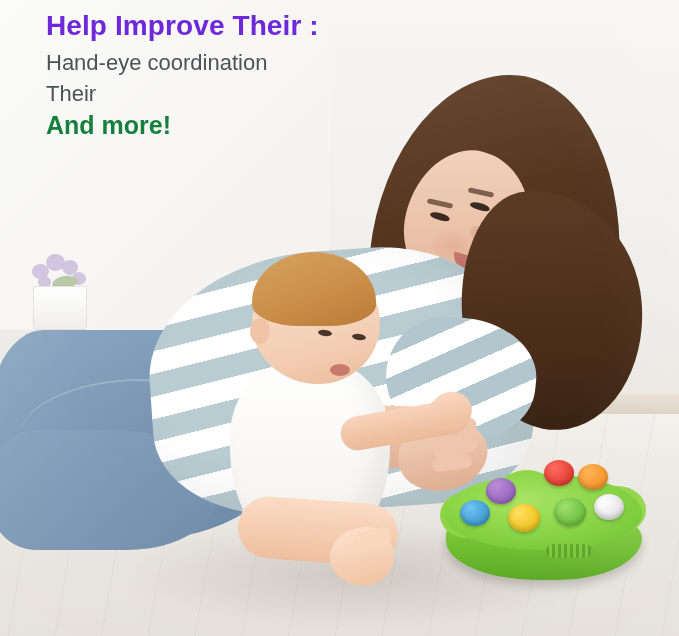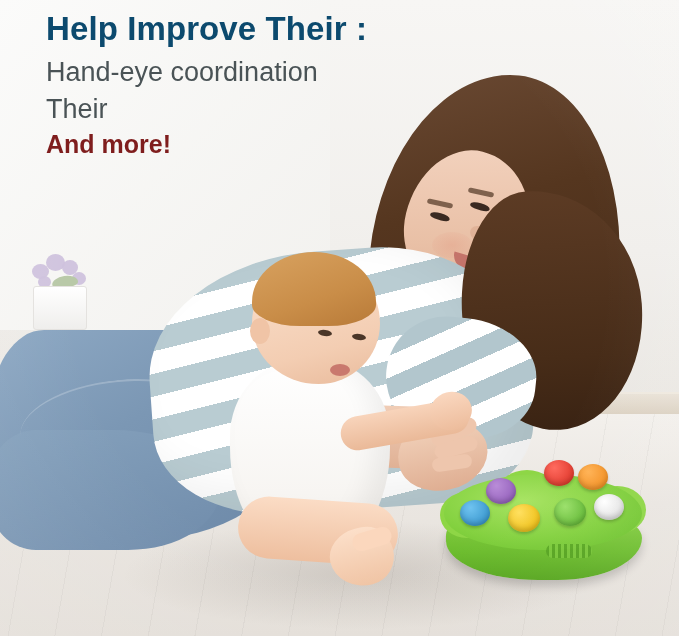--- a/index.html
+++ b/index.html
@@ -273,30 +273,30 @@
     position:absolute;left:0;top:0;width:679px;height:636px;
     pointer-events:none;
     background:radial-gradient(ellipse at 50% 45%,rgba(255,255,255,0) 55%,rgba(255,255,255,0.10) 100%);
   }
 
   
   .overlay{
     position:absolute;left:0;top:0;width:360px;padding:6px 0 0 46px;
   }
   .headline{
-    font-size:33px;font-weight:bold;color:#0c4a6e;
+    font-size:28px;font-weight:bold;color:#6d28d9;
     letter-spacing:.1px;line-height:1.15;margin:4px 0 6px 0;
     white-space:nowrap;
   }
   .bullet{
-    font-size:27px;color:#4a5356;line-height:1.38;white-space:nowrap;
+    font-size:22px;color:#4a5356;line-height:1.38;white-space:nowrap;
     font-weight:normal;
   }
   .andmore{
-    font-size:25px;font-weight:bold;color:#7f1d1d;margin-top:2px;
+    font-size:25px;font-weight:bold;color:#15803d;margin-top:2px;
     white-space:nowrap;
   }
 </style>
 </head>
 <body>
 
 <div class="canvas">
 
   <div class="photo">
     <div class="wall"></div>

